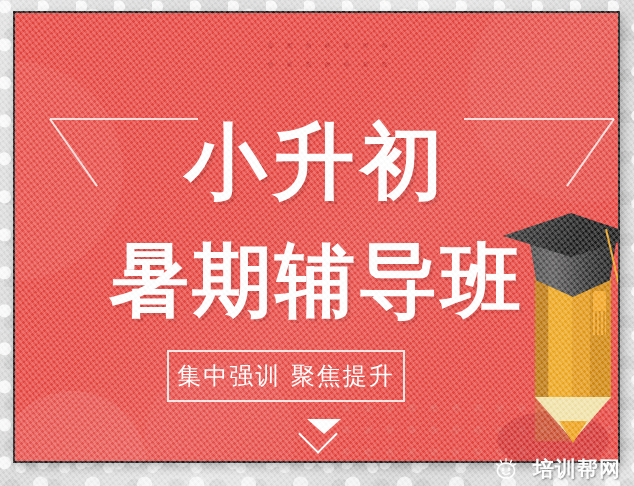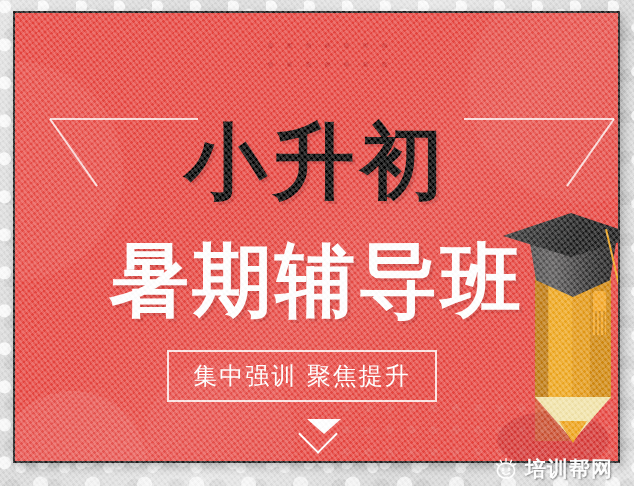--- a/index.html
+++ b/index.html
@@ -132,21 +132,21 @@
   
   .title-line1 {
     position: absolute;
     left: 0; right: 0;
     top: 108px;
     text-align: center;
     font-family: "DejaVu Sans", "Liberation Sans", sans-serif;
     font-size: 82px;
     line-height: 82px;
     font-weight: 700;
-    color: #000000;
+    color: #ffffff;
     letter-spacing: 6px;
     text-shadow: 3px 3px 0 rgba(150,25,25,0.30);
     white-space: nowrap;
   }
   .title-line2 {
     position: absolute;
     left: 0; right: 0;
     top: 228px;
     text-align: center;
     font-family: "DejaVu Sans", "Liberation Sans", sans-serif;
@@ -157,21 +157,21 @@
     letter-spacing: 3px;
     text-shadow: 3px 3px 0 rgba(150,25,25,0.24);
     white-space: nowrap;
   }
 
   
   .subtitle-box {
     position: absolute;
     left: 152px;
     top: 337px;
-    width: 270px;
+    width: 238px;
     height: 52px;
     border: 2px solid rgba(255,255,255,0.85);
     display: flex;
     align-items: center;
     justify-content: center;
     box-sizing: border-box;
   }
   .subtitle-text {
     font-family: "DejaVu Sans", "Liberation Sans", sans-serif;
     font-size: 24px;
@@ -293,21 +293,21 @@
       #f5a623 0 2px, rgba(0,0,0,0) 2px 4px);
   }
 
   
   .watermark {
     position: absolute;
     left: 494px;
     top: 457px;
     display: flex;
     align-items: center;
-    gap: 7px;
+    gap: 15px;
     color: #ffffff;
     text-shadow: 1px 1px 2px rgba(60,60,60,0.65);
   }
   .wm-icon {
     width: 24px; height: 24px;
     display: block;
   }
   .wm-text {
     font-family: "DejaVu Sans", "Liberation Sans", sans-serif;
     font-size: 21px;

